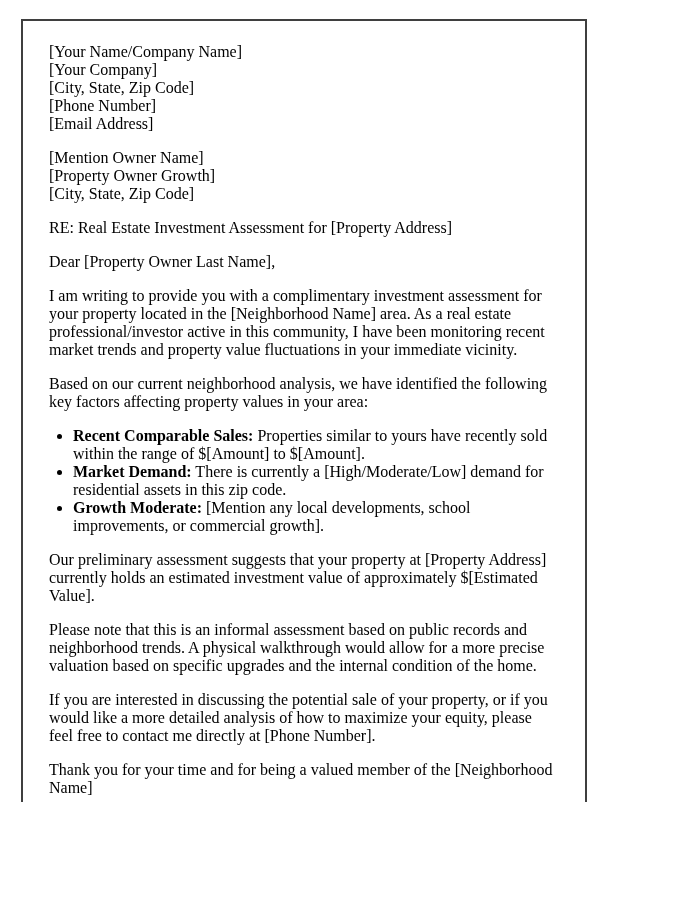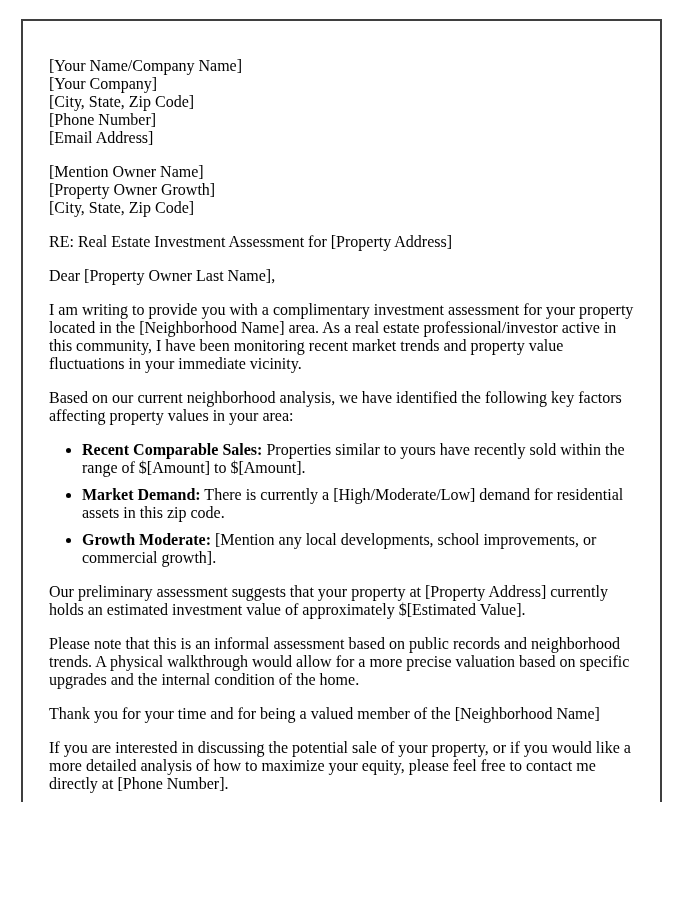--- a/index.html
+++ b/index.html
@@ -19,40 +19,40 @@
     position: relative;
     width: 700px;
     height: 900px;
     background: var(--page-bg);
     overflow: hidden;
   }
   .page {
     position: absolute;
     left: 21px;
     top: 19px;
-    width: 641px;
+    width: 566px;
     height: 783px;
     background: var(--page-bg);
     border: 2px solid var(--border-color);
     border-bottom: none;
-    padding: 20px 26px 0 26px;
+    padding: 6px 26px 0 26px;
     overflow: hidden;
     font-size: 16px;
     line-height: 18px;
   }
   .page p, .page ul {
     margin: 16px 0;
   }
   .line { display: block; }
   .subject { font-weight: normal; }
   ul.factors {
     padding-left: 24px;
     list-style-type: disc;
   }
-  ul.factors li { margin: 9px; }
+  ul.factors li { margin: 0; }
   .b { font-weight: bold; }
 </style>
 </head>
 <body>
 
 <div class="canvas">
   <div class="page">
 
     <p>
       <span class="line">[Your Name/Company Name]</span>
@@ -80,18 +80,18 @@
     <ul class="factors">
       <li><span class="b">Recent Comparable Sales:</span><span> Properties similar to yours have recently sold within the range of $[Amount] to $[Amount].</span></li>
       <li><span class="b">Market Demand:</span><span> There is currently a [High/Moderate/Low] demand for residential assets in this zip code.</span></li>
       <li><span class="b">Growth Moderate:</span><span> [Mention any local developments, school improvements, or commercial growth].</span></li>
     </ul>
 
     <p>Our preliminary assessment suggests that your property at [Property Address] currently holds an estimated investment value of approximately $[Estimated Value].</p>
 
     <p>Please note that this is an informal assessment based on public records and neighborhood trends. A physical walkthrough would allow for a more precise valuation based on specific upgrades and the internal condition of the home.</p>
 
+    <p>If you are interested in discussing the potential sale of your property, or if you would like a more detailed analysis of how to maximize your equity, please feel free to contact me directly at [Phone Number].</p>
+
     <p>Thank you for your time and for being a valued member of the [Neighborhood Name]</p>
-
-    <p>If you are interested in discussing the potential sale of your property, or if you would like a more detailed analysis of how to maximize your equity, please feel free to contact me directly at [Phone Number].</p>
 
   </div>
 </div>
 
 </body></html>

